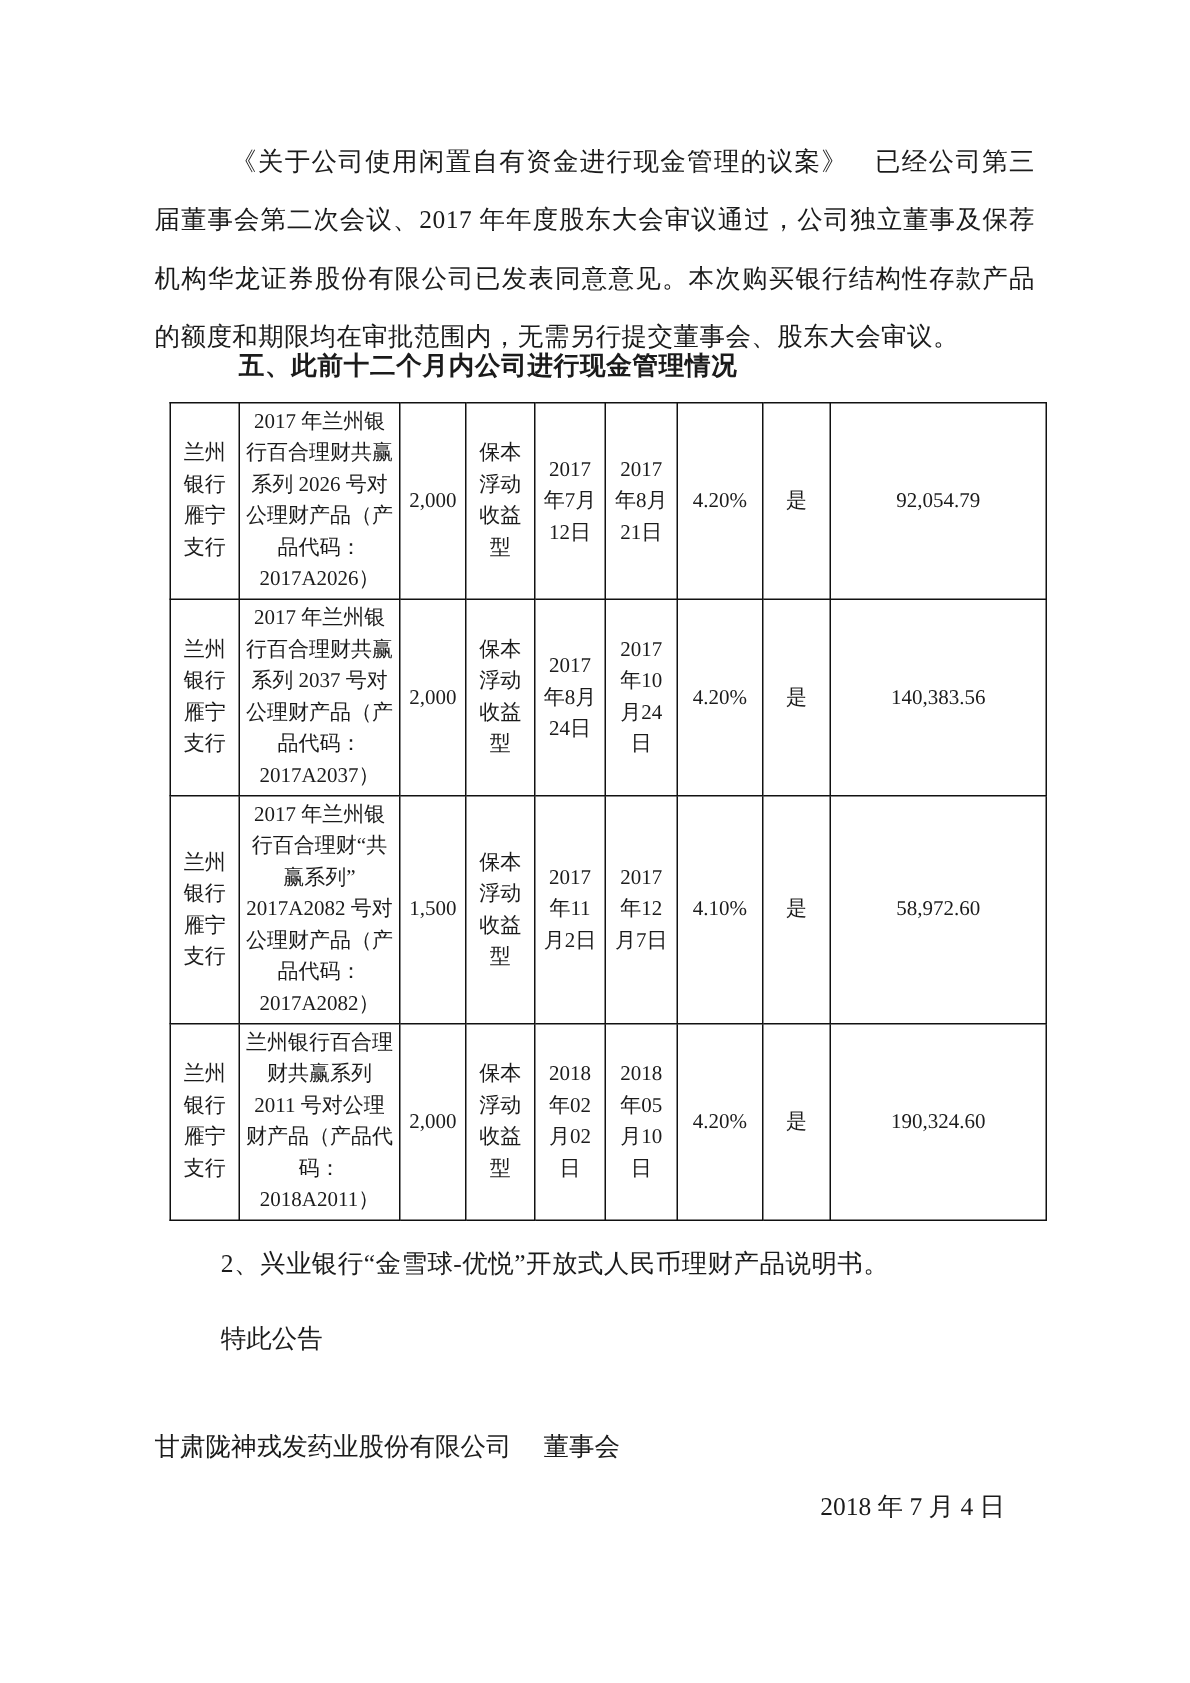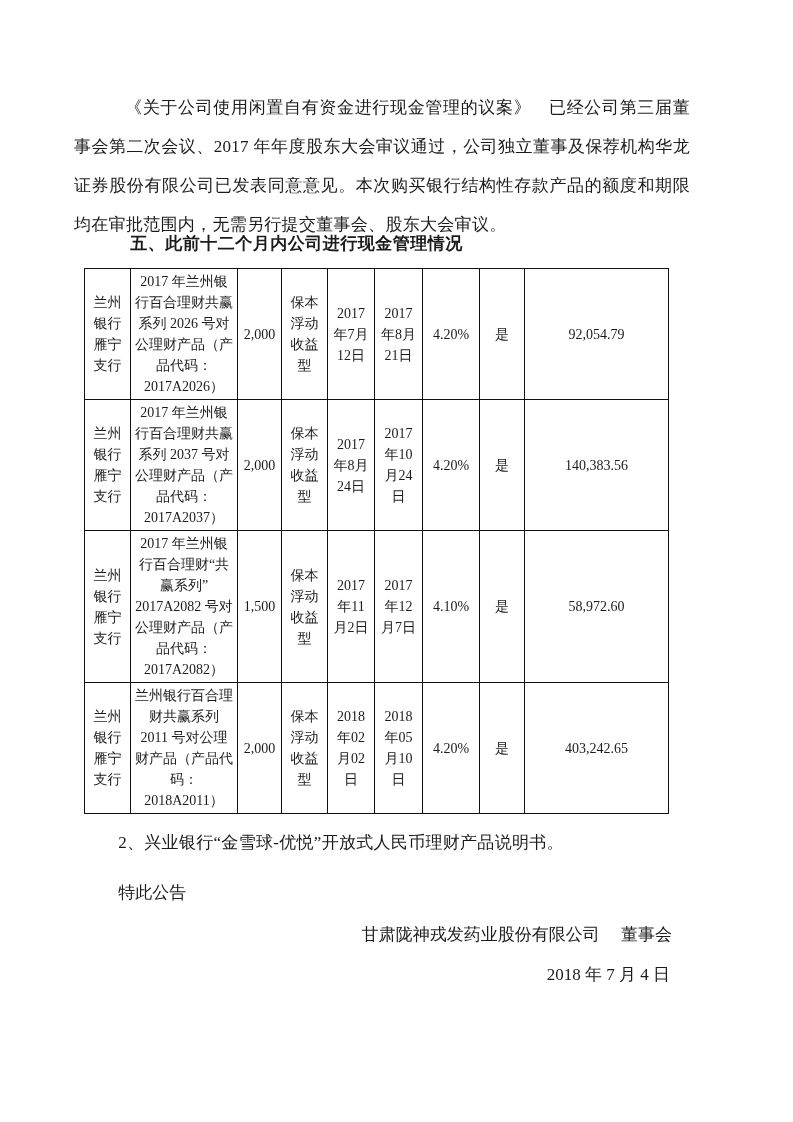--- a/index.html
+++ b/index.html
@@ -12,21 +12,21 @@
     height: 1122px;
     position: relative;
     font-family: "Liberation Serif", "DejaVu Serif", serif;
     color: #1b1b1b;
     overflow: hidden;
   }
   .page {
     box-sizing: border-box;
     width: 793px;
     height: 1122px;
-    padding: 88px 103px 0 74px;
+    padding: 88px 103px 0 103px;
   }
   .para {
     margin: 0;
     font-size: 17px;
     line-height: 39px;
     text-align: justify;
     text-indent: 3em;
     letter-spacing: 0.3px;
   }
   .h-section {
@@ -79,24 +79,24 @@
   }
   .doc-item.first  { margin-top: 10px; }
   .doc-item.second { margin-top: 18px; }
   .closing {
     margin: 28px 0 0 0;
     font-size: 17px;
     line-height: 22px;
     text-indent: 2.6em;
   }
   .sig-line {
-    margin: 20px 0 0 0;
+    margin: 50px 0 0 0;
     font-size: 17px;
     line-height: 22px;
-    text-align: right;
+    text-align: left;
     padding-right: 18px;
   }
   .date-line {
     margin: 18px 0 0 0;
     font-size: 17px;
     line-height: 22px;
     text-align: right;
     padding-right: 20px;
   }
 </style>
@@ -157,21 +157,21 @@
       </tr>
       <tr class="r4">
         <td class="bank-cell">兰州银行雁宁支行</td>
         <td>兰州银行百合理财共赢系列 2011 号对公理财产品（产品代码：2018A2011）</td>
         <td>2,000</td>
         <td>保本浮动收益型</td>
         <td>2018年02月02日</td>
         <td>2018年05月10日</td>
         <td>4.20%</td>
         <td>是</td>
-        <td>403,242.65</td>
+        <td>190,324.60</td>
       </tr>
     </tbody>
   </table>
 
 
   <p class="doc-item second">2、兴业银行“金雪球-优悦”开放式人民币理财产品说明书。</p>
 
   <p class="closing">特此公告</p>
 
   <p class="sig-line">甘肃陇神戎发药业股份有限公司　 董事会</p>

